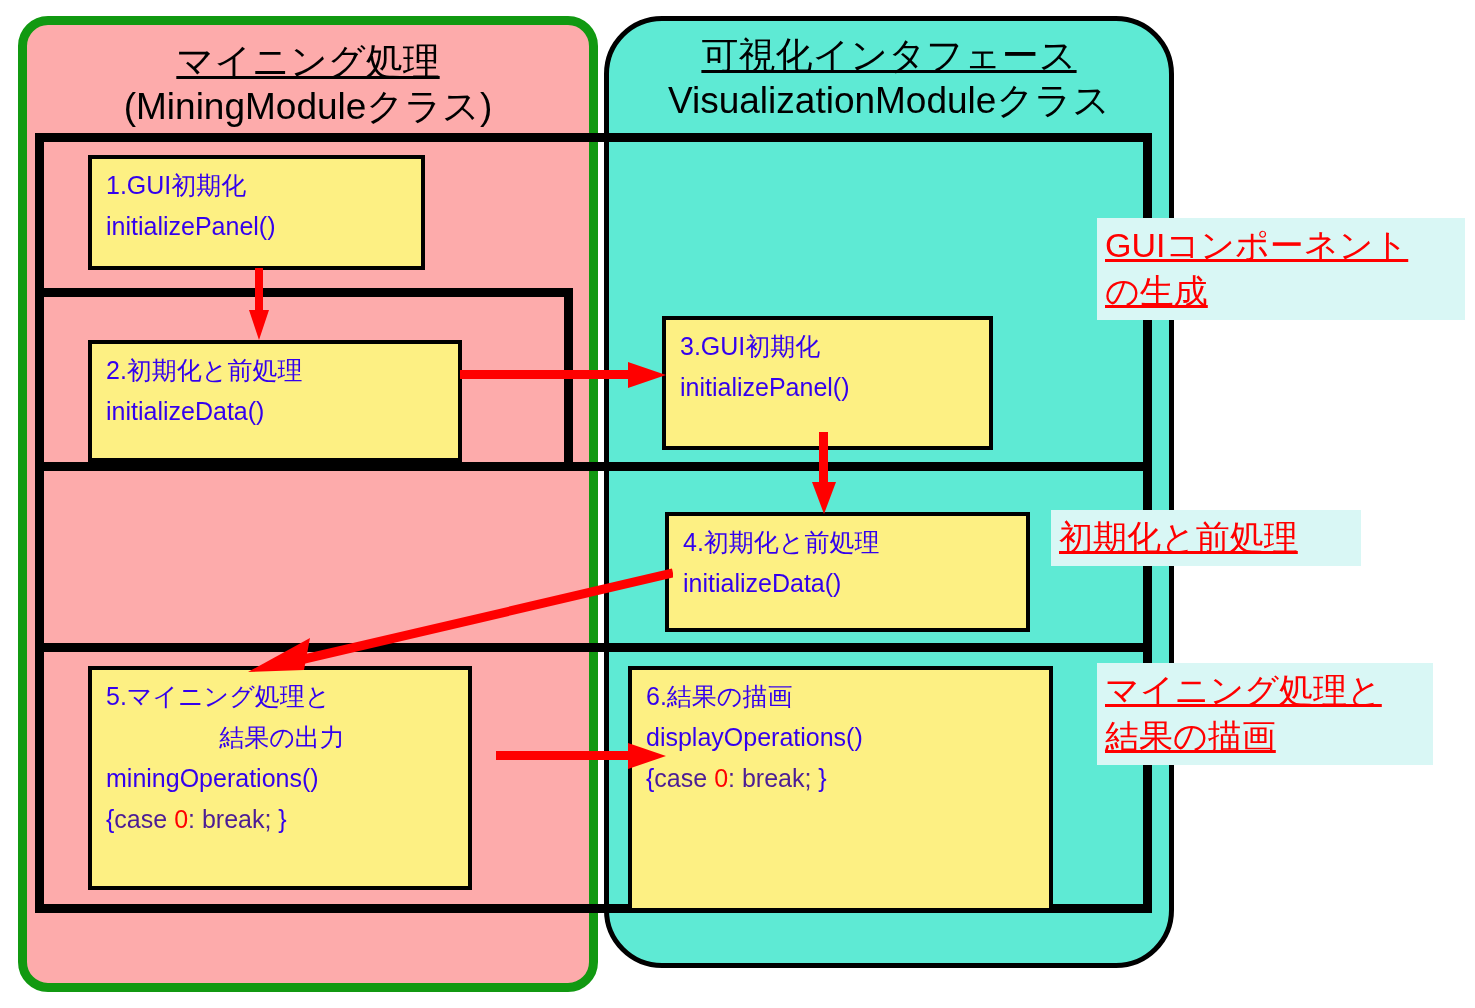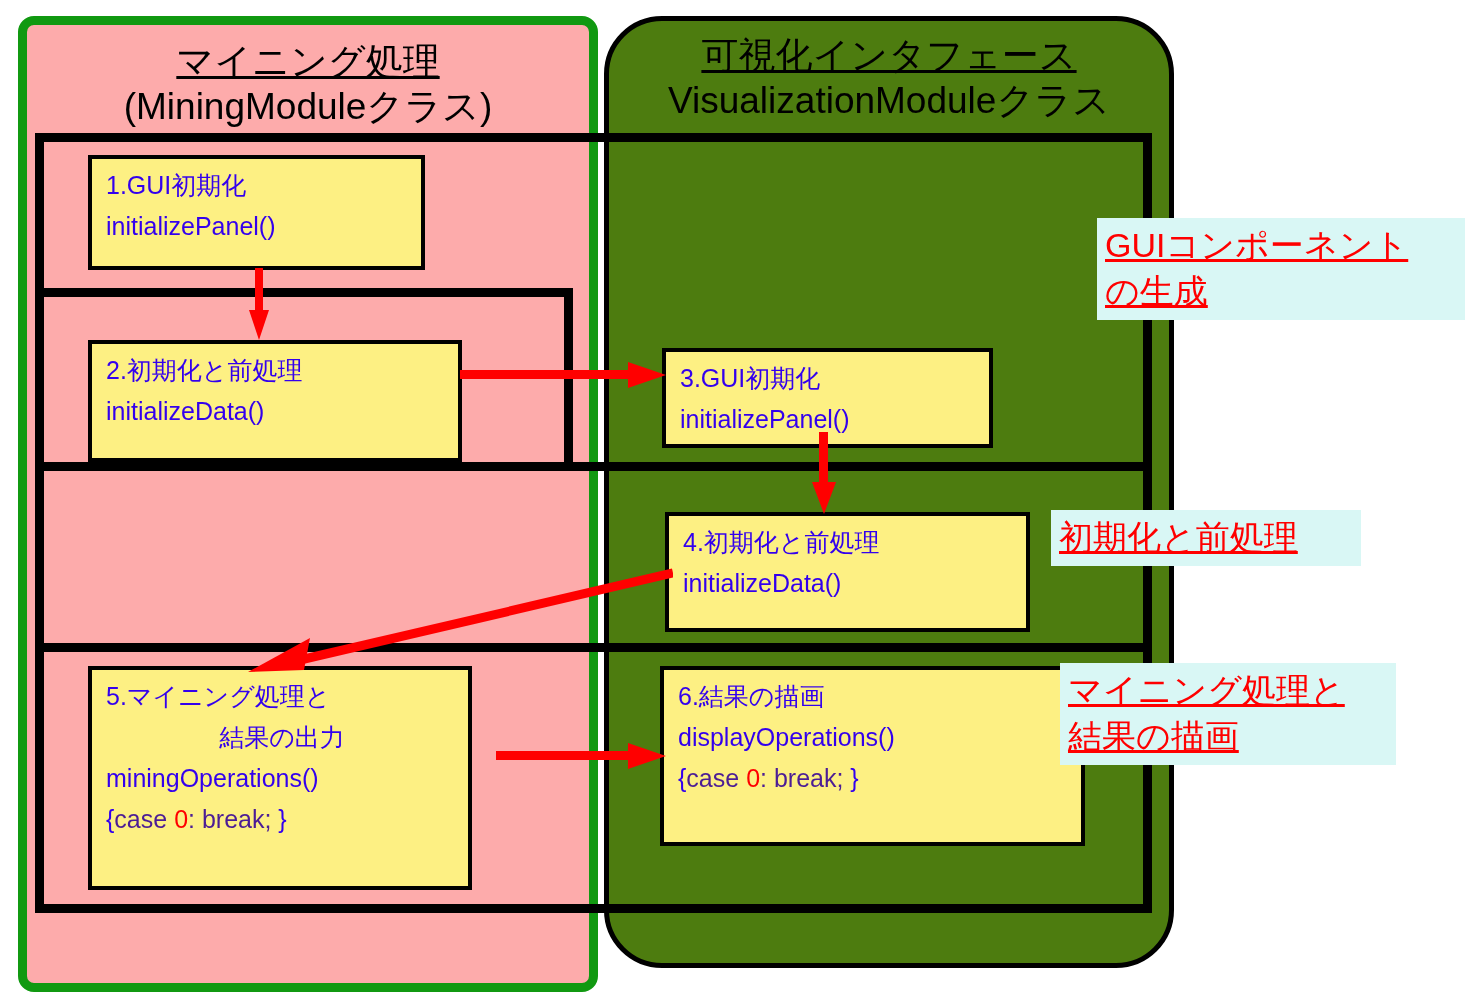--- a/index.html
+++ b/index.html
@@ -3,23 +3,23 @@
 <meta charset="utf-8">
 <style>
   html,body{margin:0;padding:0;background:#ffffff;}
   body{width:1475px;height:1008px;position:relative;overflow:hidden;
        font-family:"Liberation Sans","DejaVu Sans",sans-serif;}
   #stage{position:absolute;left:0;top:0;width:1475px;height:1008px;}
 
   
   .panel{position:absolute;box-sizing:border-box;}
   #panel-mining{left:18px;top:16px;width:580px;height:976px;
-      background:#FDABAB;border:9px solid #119911;border-radius:16px;}
+      background:#FDABAB;border:9px solid #119911;border-radius:30px;}
   #panel-vis{left:604px;top:16px;width:570px;height:952px;
-      background:#4d7c0f;border:5px solid #000000;border-radius:58px;}
+      background:#5eead4;border:5px solid #000000;border-radius:58px;}
 
   .panel-title{position:absolute;left:0;right:0;top:14px;text-align:center;
       color:#000;font-size:37px;line-height:45px;}
   .panel-title .u{text-decoration:underline;}
   #panel-vis .panel-title{top:12px;}
 
   
   .frame{position:absolute;box-sizing:border-box;border:9px solid #000;}
   
   #frame-outer{left:35px;top:133px;width:1117px;height:780px;}
@@ -35,41 +35,41 @@
         border:4px solid #000;color:#3300EE;font-size:25px;line-height:41px;
         padding:6px 10px 6px 14px;}
   .step .mono-line{white-space:nowrap;}
   .step .kw{color:#4c1d95;}
   .step .num{color:#FF0000;}
   .step .brace{color:#3300EE;}
   .center-line{text-align:center;}
 
   #step1{left:88px;top:155px;width:337px;height:115px;}
   #step2{left:88px;top:340px;width:374px;height:122px;}
-  #step3{left:662px;top:316px;width:331px;height:100px;margin-top:32px;}
+  #step3{left:662px;top:316px;width:331px;height:134px;}
   #step4{left:665px;top:512px;width:365px;height:120px;}
   #step5{left:88px;top:666px;width:384px;height:224px;}
-  #step6{left:660px;top:666px;width:425px;height:180px;}
+  #step6{left:628px;top:666px;width:425px;height:246px;}
 
   
   .arrow{position:absolute;}
   #arrow-1-2{left:249px;top:268px;width:20px;height:72px;}
   #arrow-2-3{left:460px;top:362px;width:206px;height:26px;}
   #arrow-3-4{left:812px;top:432px;width:24px;height:82px;}
   #arrow-4-5{left:248px;top:560px;width:425px;height:120px;}
   #arrow-5-6{left:496px;top:742px;width:170px;height:28px;}
 
   
   .note{position:absolute;background:#D9F7F5;color:#FF0000;
         font-size:34px;line-height:46px;padding:4px 0 6px 8px;
         box-sizing:border-box;}
   .note span{text-decoration:underline;}
   #note-gui{left:1097px;top:218px;width:368px;}
   #note-init{left:1051px;top:510px;width:310px;}
-  #note-mine{left:1060px;top:663px;width:336px;}
+  #note-mine{left:1097px;top:663px;width:336px;}
 </style>
 </head>
 <body>
 
 <div id="stage">
 
   <div class="panel" id="panel-mining">
     <div class="panel-title">
       <div class="u">マイニング処理</div>
       <div>(MiningModuleクラス)</div>

